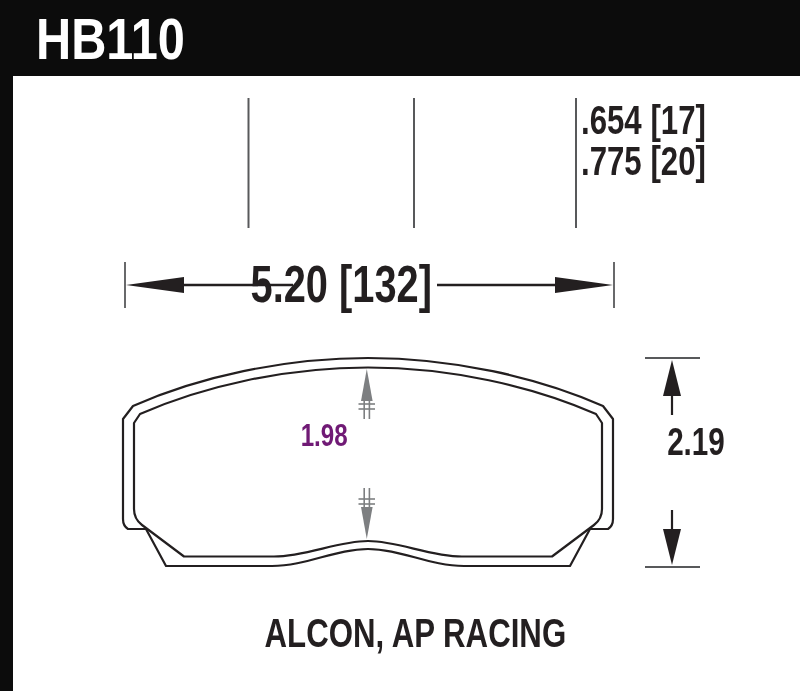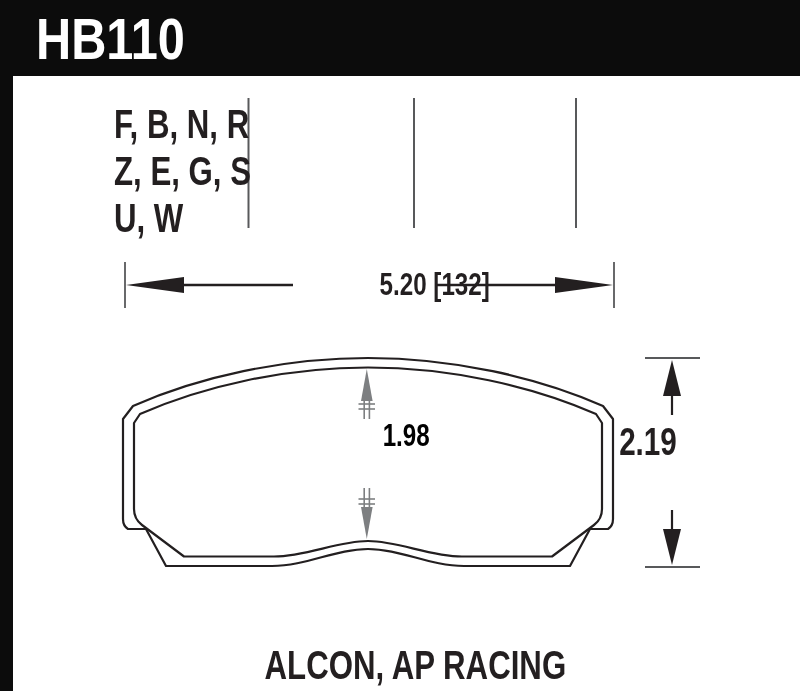--- a/index.html
+++ b/index.html
@@ -43,33 +43,33 @@
   .codes{
     position:absolute;left:114px;top:101px;
     font-size:40px;line-height:47px;
   }
   .thickness{
     position:absolute;left:581px;top:100px;
     font-size:40px;line-height:41px;
   }
   .width-dim{
     position:absolute;left:225px;top:264px;width:280px;
-    font-size:31px;line-height:42px;text-align:right;
+    font-size:51px;line-height:42px;text-align:left;
   }
   .depth-dim{
-    position:absolute;left:276px;top:420px;width:160px;
-    font-size:31px;line-height:31px;text-align:right;
-    color:#000000;
+    position:absolute;left:294px;top:420px;width:160px;
+    font-size:31px;line-height:31px;text-align:left;
+    color:#701a75;
   }
   .height-dim{
     position:absolute;left:611px;top:420px;width:122px;
-    font-size:38px;line-height:45px;text-align:left;
+    font-size:38px;line-height:45px;text-align:right;
   }
   .caliper{
-    position:absolute;left:215px;top:644px;width:400px;
+    position:absolute;left:215px;top:612px;width:400px;
     font-size:40px;line-height:42px;text-align:center;
   }
 </style>
 </head>
 <body>
 
 <div class="page">
 
   <div class="left-strip"></div>
 
@@ -149,26 +149,25 @@
       <line x1="358.5" y1="404" x2="375" y2="404" stroke-width="1.6"></line>
       <line x1="358.5" y1="409" x2="375" y2="409" stroke-width="1.6"></line>
       <polygon points="366.8,539 361,507 372.6,507" stroke="none"></polygon>
       <line x1="364.2" y1="488" x2="364.2" y2="509" stroke-width="1.6"></line>
       <line x1="369.4" y1="488" x2="369.4" y2="509" stroke-width="1.6"></line>
       <line x1="358.5" y1="499" x2="375" y2="499" stroke-width="1.6"></line>
       <line x1="358.5" y1="504" x2="375" y2="504" stroke-width="1.6"></line>
     </g>
   </svg>
 
-  <div class="codes">
-    <div><span class="cond">F, B, N, R</span></div>
-    <div><span class="cond">Z, E, G, S</span></div>
-    <div><span class="cond">U, W</span></div>
+
+  <div class="thickness">
+    <div><span class="cond">.654 [17]</span></div>
+    <div><span class="cond">.775 [20]</span></div>
   </div>
-
 
   <div class="width-dim">
     <span class="cond-c">5.20 [132]</span>
   </div>
 
   <div class="depth-dim">
     <div><span class="cond-c">1.98</span></div>
   </div>
 
   <div class="height-dim">

